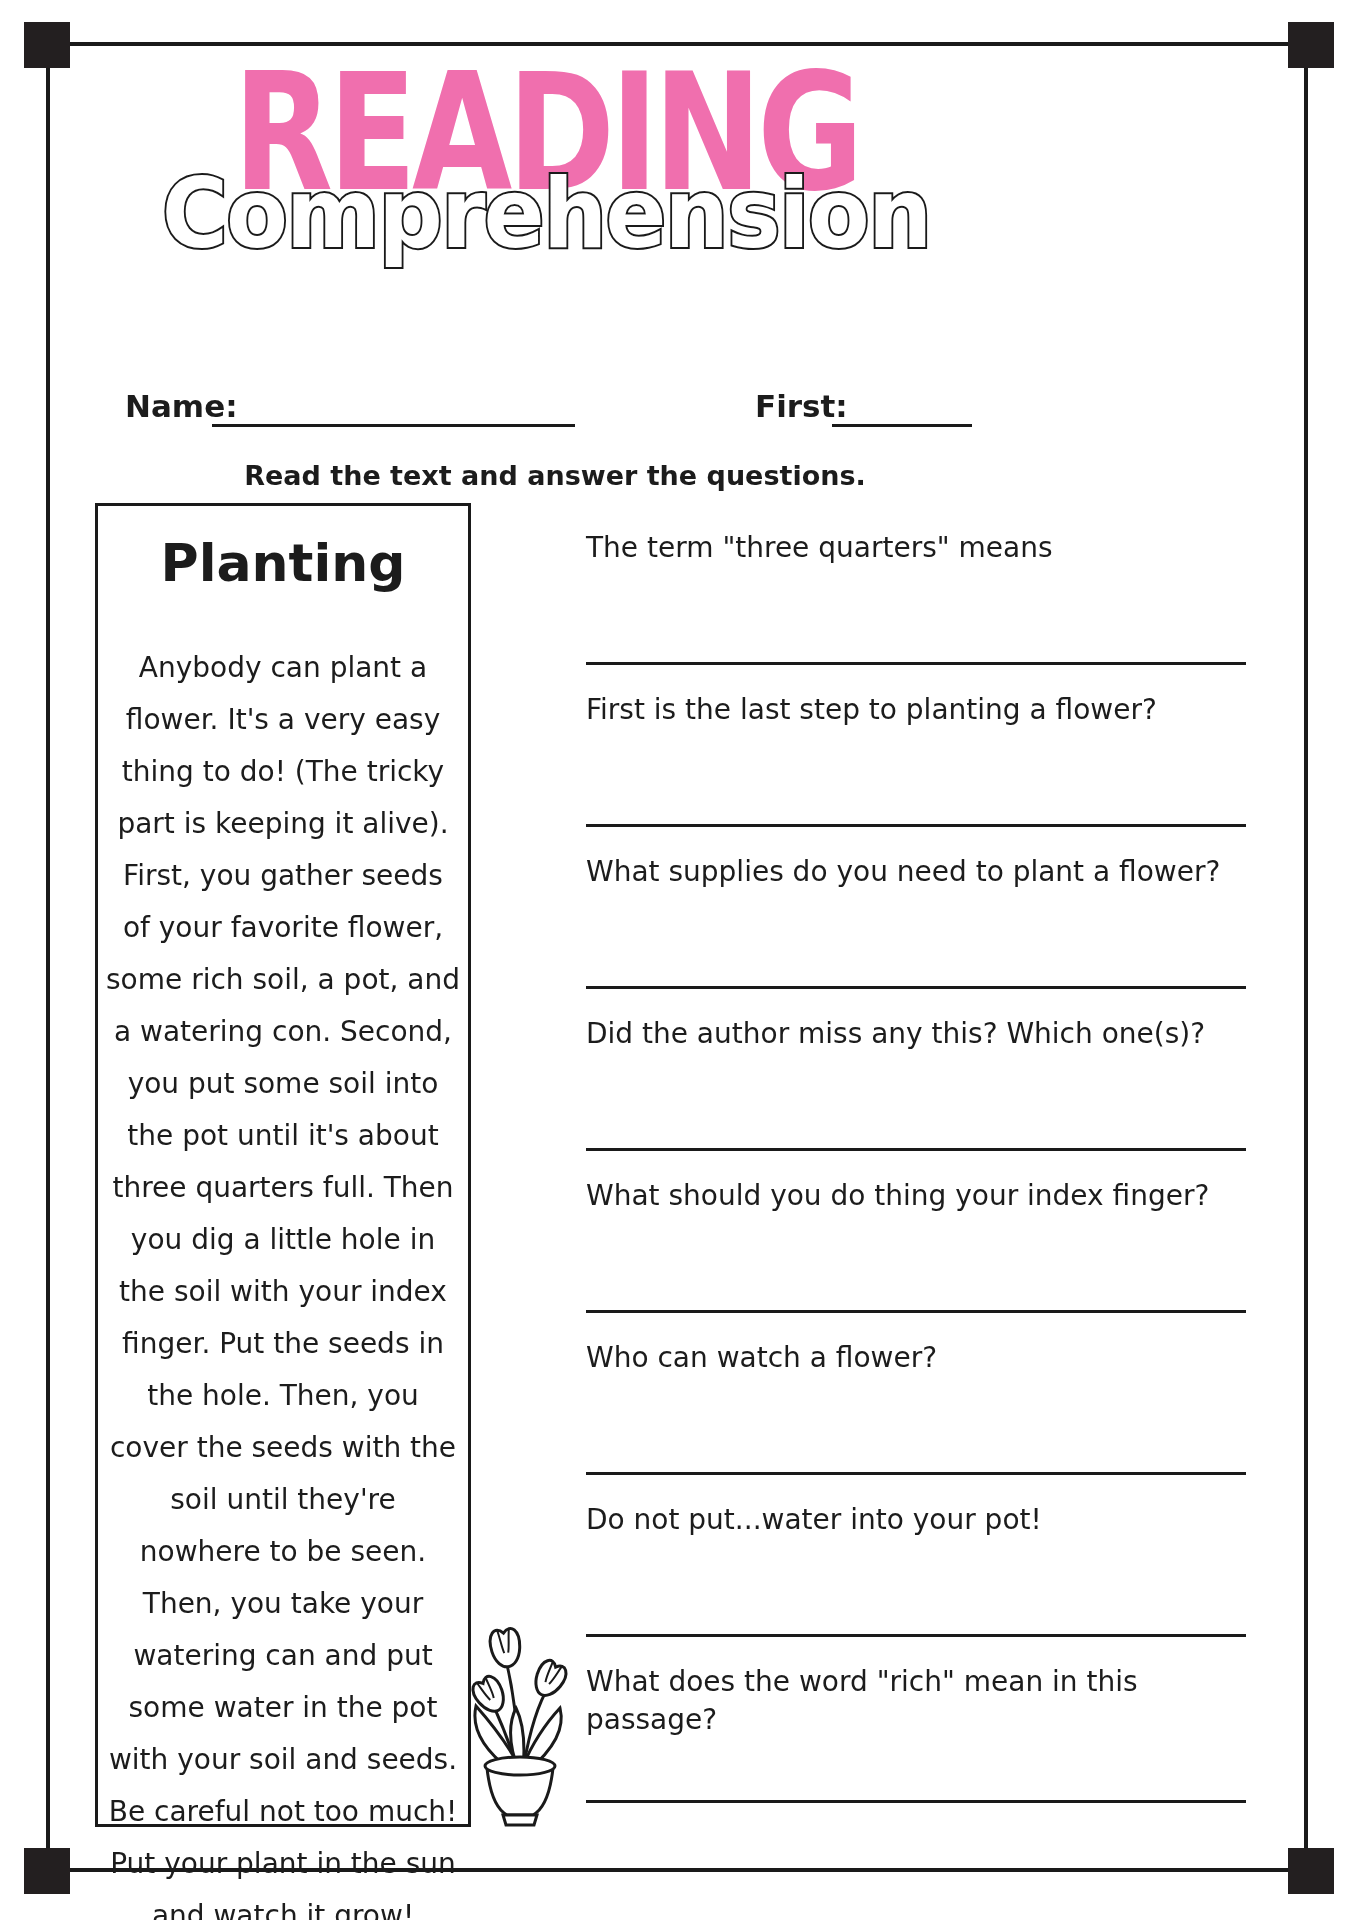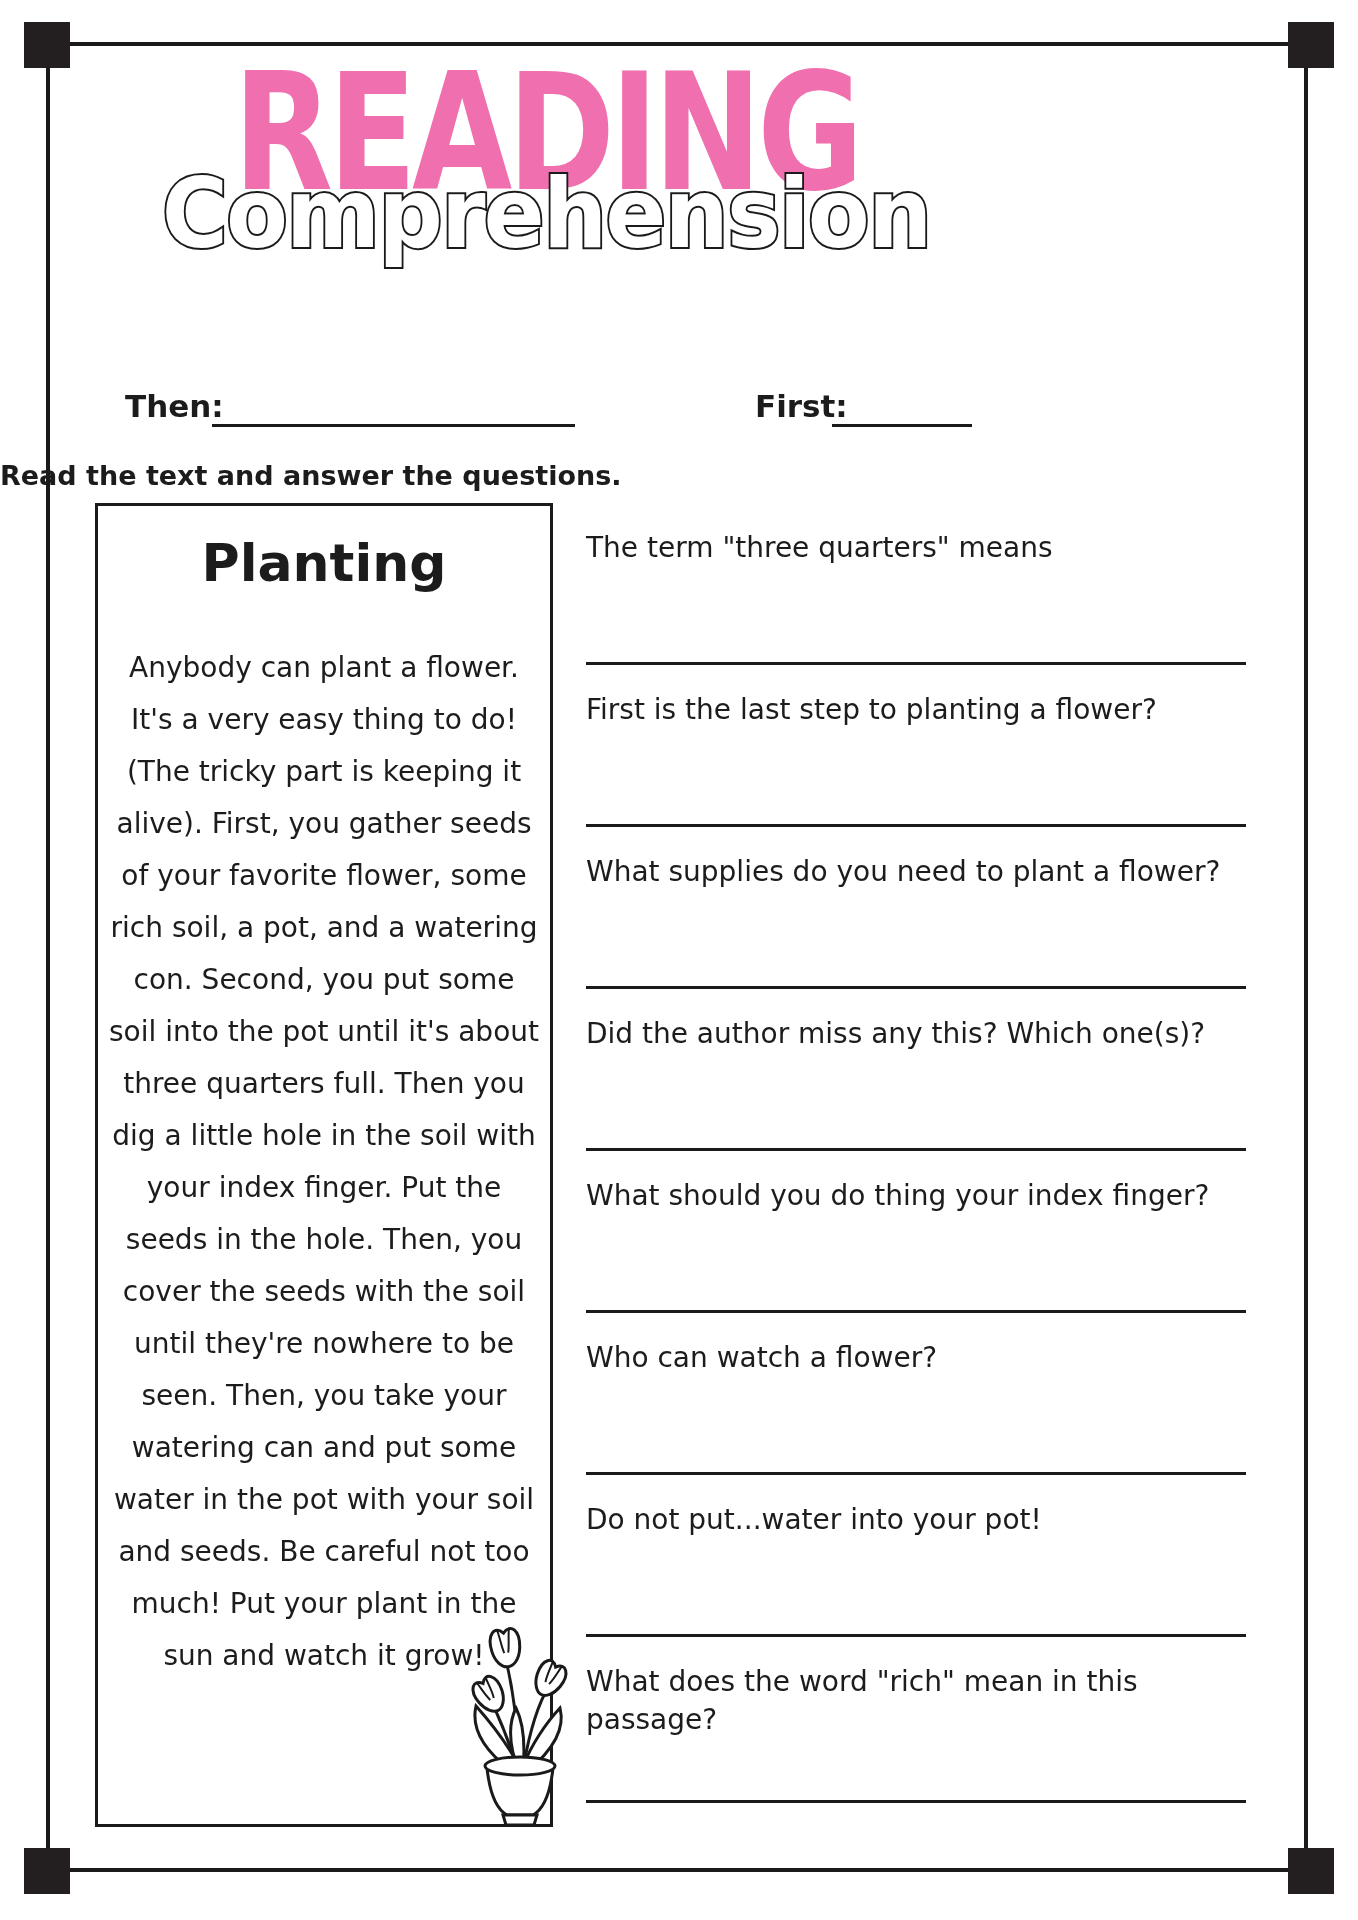--- a/index.html
+++ b/index.html
@@ -26,24 +26,24 @@
     color:#ffffff;-webkit-text-stroke:4px #1a1a1a;paint-order:stroke fill;
     z-index:2;
   }
   
   .name-label{position:absolute;left:125px;top:388px;font-size:31px;font-weight:bold;}
   .name-line{position:absolute;left:212px;top:388px;width:363px;height:36px;
     border-bottom:3px solid #1a1a1a;}
   .date-label{position:absolute;left:755px;top:388px;font-size:31px;font-weight:bold;}
   .date-line{position:absolute;left:832px;top:388px;width:140px;height:36px;
     border-bottom:3px solid #1a1a1a;}
-  .instruction{position:absolute;left:0;top:460px;width:1110px;text-align:left;
+  .instruction{position:absolute;left:0;top:460px;width:1110px;text-align:center;
     font-size:27px;font-weight:bold;}
   
-  .passage-box{position:absolute;left:95px;top:503px;width:458px;height:1324px;
+  .passage-box{position:absolute;left:95px;top:503px;width:376px;height:1324px;
     border:3px solid #1a1a1a;box-sizing:border-box;}
   .passage-title{margin-top:22px;text-align:center;font-size:52px;font-weight:bold;
     line-height:70px;}
   .passage-title.caps{letter-spacing:2px;}
   .passage-body{margin-top:44px;padding:0 8px;text-align:center;
     font-size:28px;line-height:52px;font-weight:500;}
   
   .questions{position:absolute;left:586px;top:503px;width:660px;}
   .q-block{position:relative;height:162px;border-bottom:3px solid #1a1a1a;
     box-sizing:border-box;}
@@ -60,21 +60,21 @@
 
 <div class="page-border"></div>
 <div class="corner tl"></div>
 <div class="corner tr"></div>
 <div class="corner bl"></div>
 <div class="corner br"></div>
 
 <div class="title-reading">READING</div>
 <div class="title-comprehension">Comprehension</div>
 
-<div class="name-label">Then:</div>
+<div class="name-label">Name:</div>
 <div class="name-line"></div>
 <div class="date-label">First:</div>
 <div class="date-line"></div>
 
 <div class="instruction">Read the text and answer the questions.</div>
 
 <div class="passage-box">
   <div class="passage-title">Planting</div>
   <div class="passage-body">Anybody can plant a flower. It's a very easy thing to do! (The tricky part is keeping it alive). First, you gather seeds of your favorite flower, some rich soil, a pot, and a watering con. Second, you put some soil into the pot until it's about three quarters full. Then you dig a little hole in the soil with your index finger. Put the seeds in the hole. Then, you cover the seeds with the soil until they're nowhere to be seen. Then, you take your watering can and put some water in the pot with your soil and seeds. Be careful not too much! Put your plant in the sun and watch it grow!</div>
 </div>

